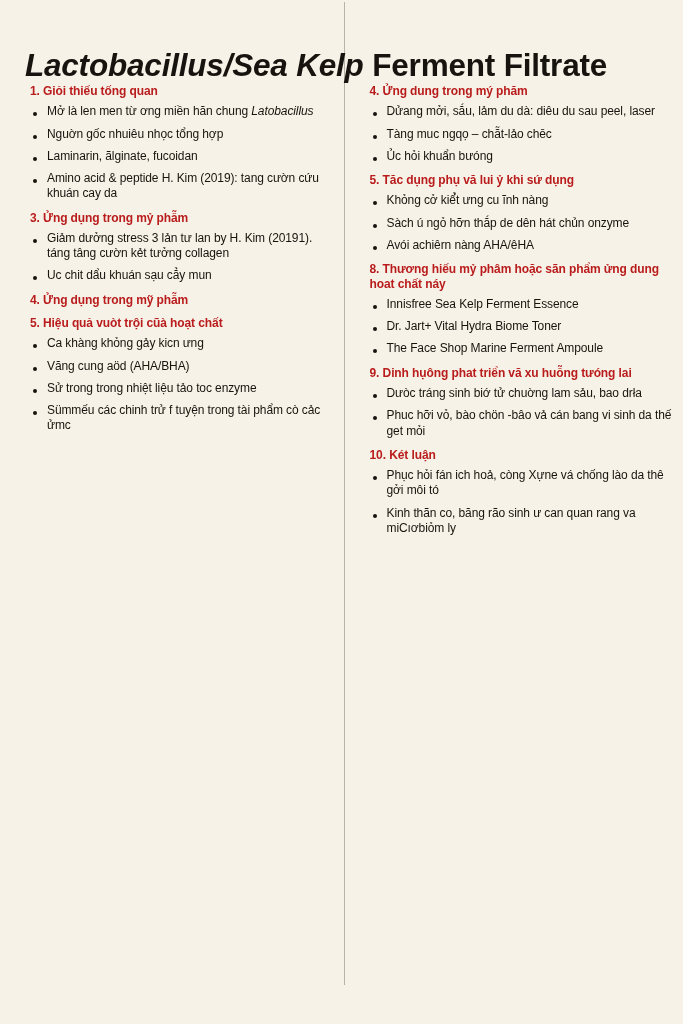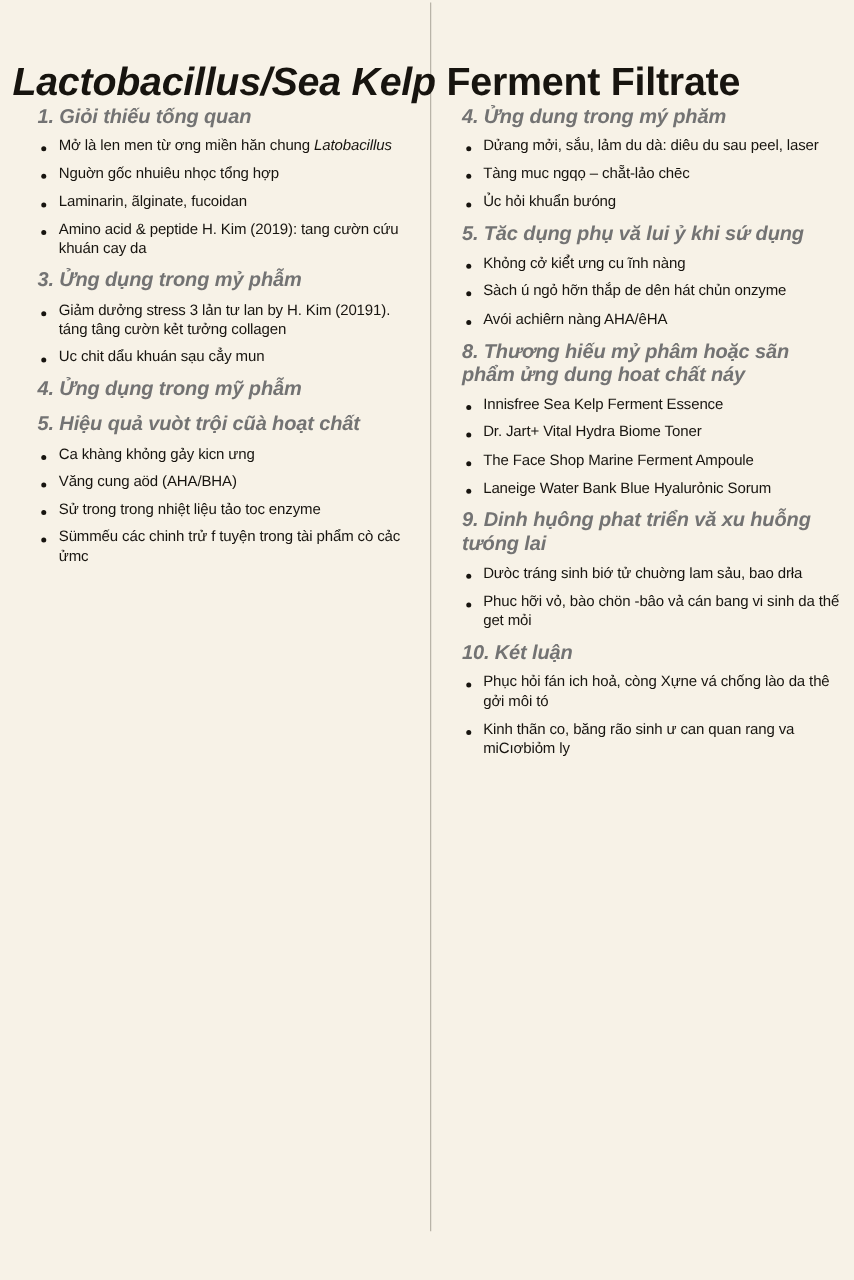--- a/index.html
+++ b/index.html
@@ -26,21 +26,21 @@
   .divider {
     position: absolute;
     left: 344px;
     top: 2px;
     width: 1px;
     height: 983px;
     background: #b9b4a8;
   }
   .title {
     position: absolute;
-    left: 0;
+    left: 15px;
     top: 28px;
     width: 602px;
     text-align: center;
     font-size: 31.5px;
     font-weight: bold;
     letter-spacing: -0.2px;
     line-height: 1.05;
     white-space: nowrap;
     color: #17140f;
   }
@@ -67,27 +67,26 @@
     padding-right: 16px;
   }
   .col-right {
     padding-left: 28px;
     padding-right: 10px;
   }
   .section {
     margin: 0 0 2px 0;
   }
   .section-heading {
-    font-size: 16px;
+    font-size: 12px;
     font-weight: bold;
     line-height: 1.2;
     margin: 9px 0 6px 0;
     letter-spacing: -0.1px;
-    color: #737373;
-    font-style: italic;
+    color: #b91c1c;
   }
   .section:first-child > .section-heading {
     margin-top: 0;
   }
   ul.bullets {
     list-style: none;
     margin: 0 0 0 0;
     padding: 0;
   }
   ul.bullets li {
@@ -179,21 +178,20 @@
             <li><span>Sàch ú ngỏ hỡn thắp de dên hát chủn onzyme</span></li>
             <li><span>Avói achiêrn nàng AHA/êHA</span></li>
           </ul>
         </div>
         <div class="section">
           <div class="section-heading">8. Thương hiếu mỷ phâm hoặc sãn phẩm ửng dung hoat chất náy</div>
           <ul class="bullets">
             <li><span>Innisfree Sea Kelp Ferment Essence</span></li>
             <li><span>Dr. Jart+ Vital Hydra Biome Toner</span></li>
             <li><span>The Face Shop Marine Ferment Ampoule</span></li>
-            <li><span>Laneige Water Bank Blue Hyalurỏnic Sorum</span></li>
           </ul>
         </div>
         <div class="section">
           <div class="section-heading">9. Dinh hụông phat triển vă xu huỗng tưóng lai</div>
           <ul class="bullets">
             <li><span>Dưòc tráng sinh biớ tử chuờng lam sảu, bao drła</span></li>
             <li><span>Phuc hỡi vỏ, bào chön -bâo vả cán bang vi sinh da thế get mỏi</span></li>
           </ul>
         </div>
         <div class="section">

